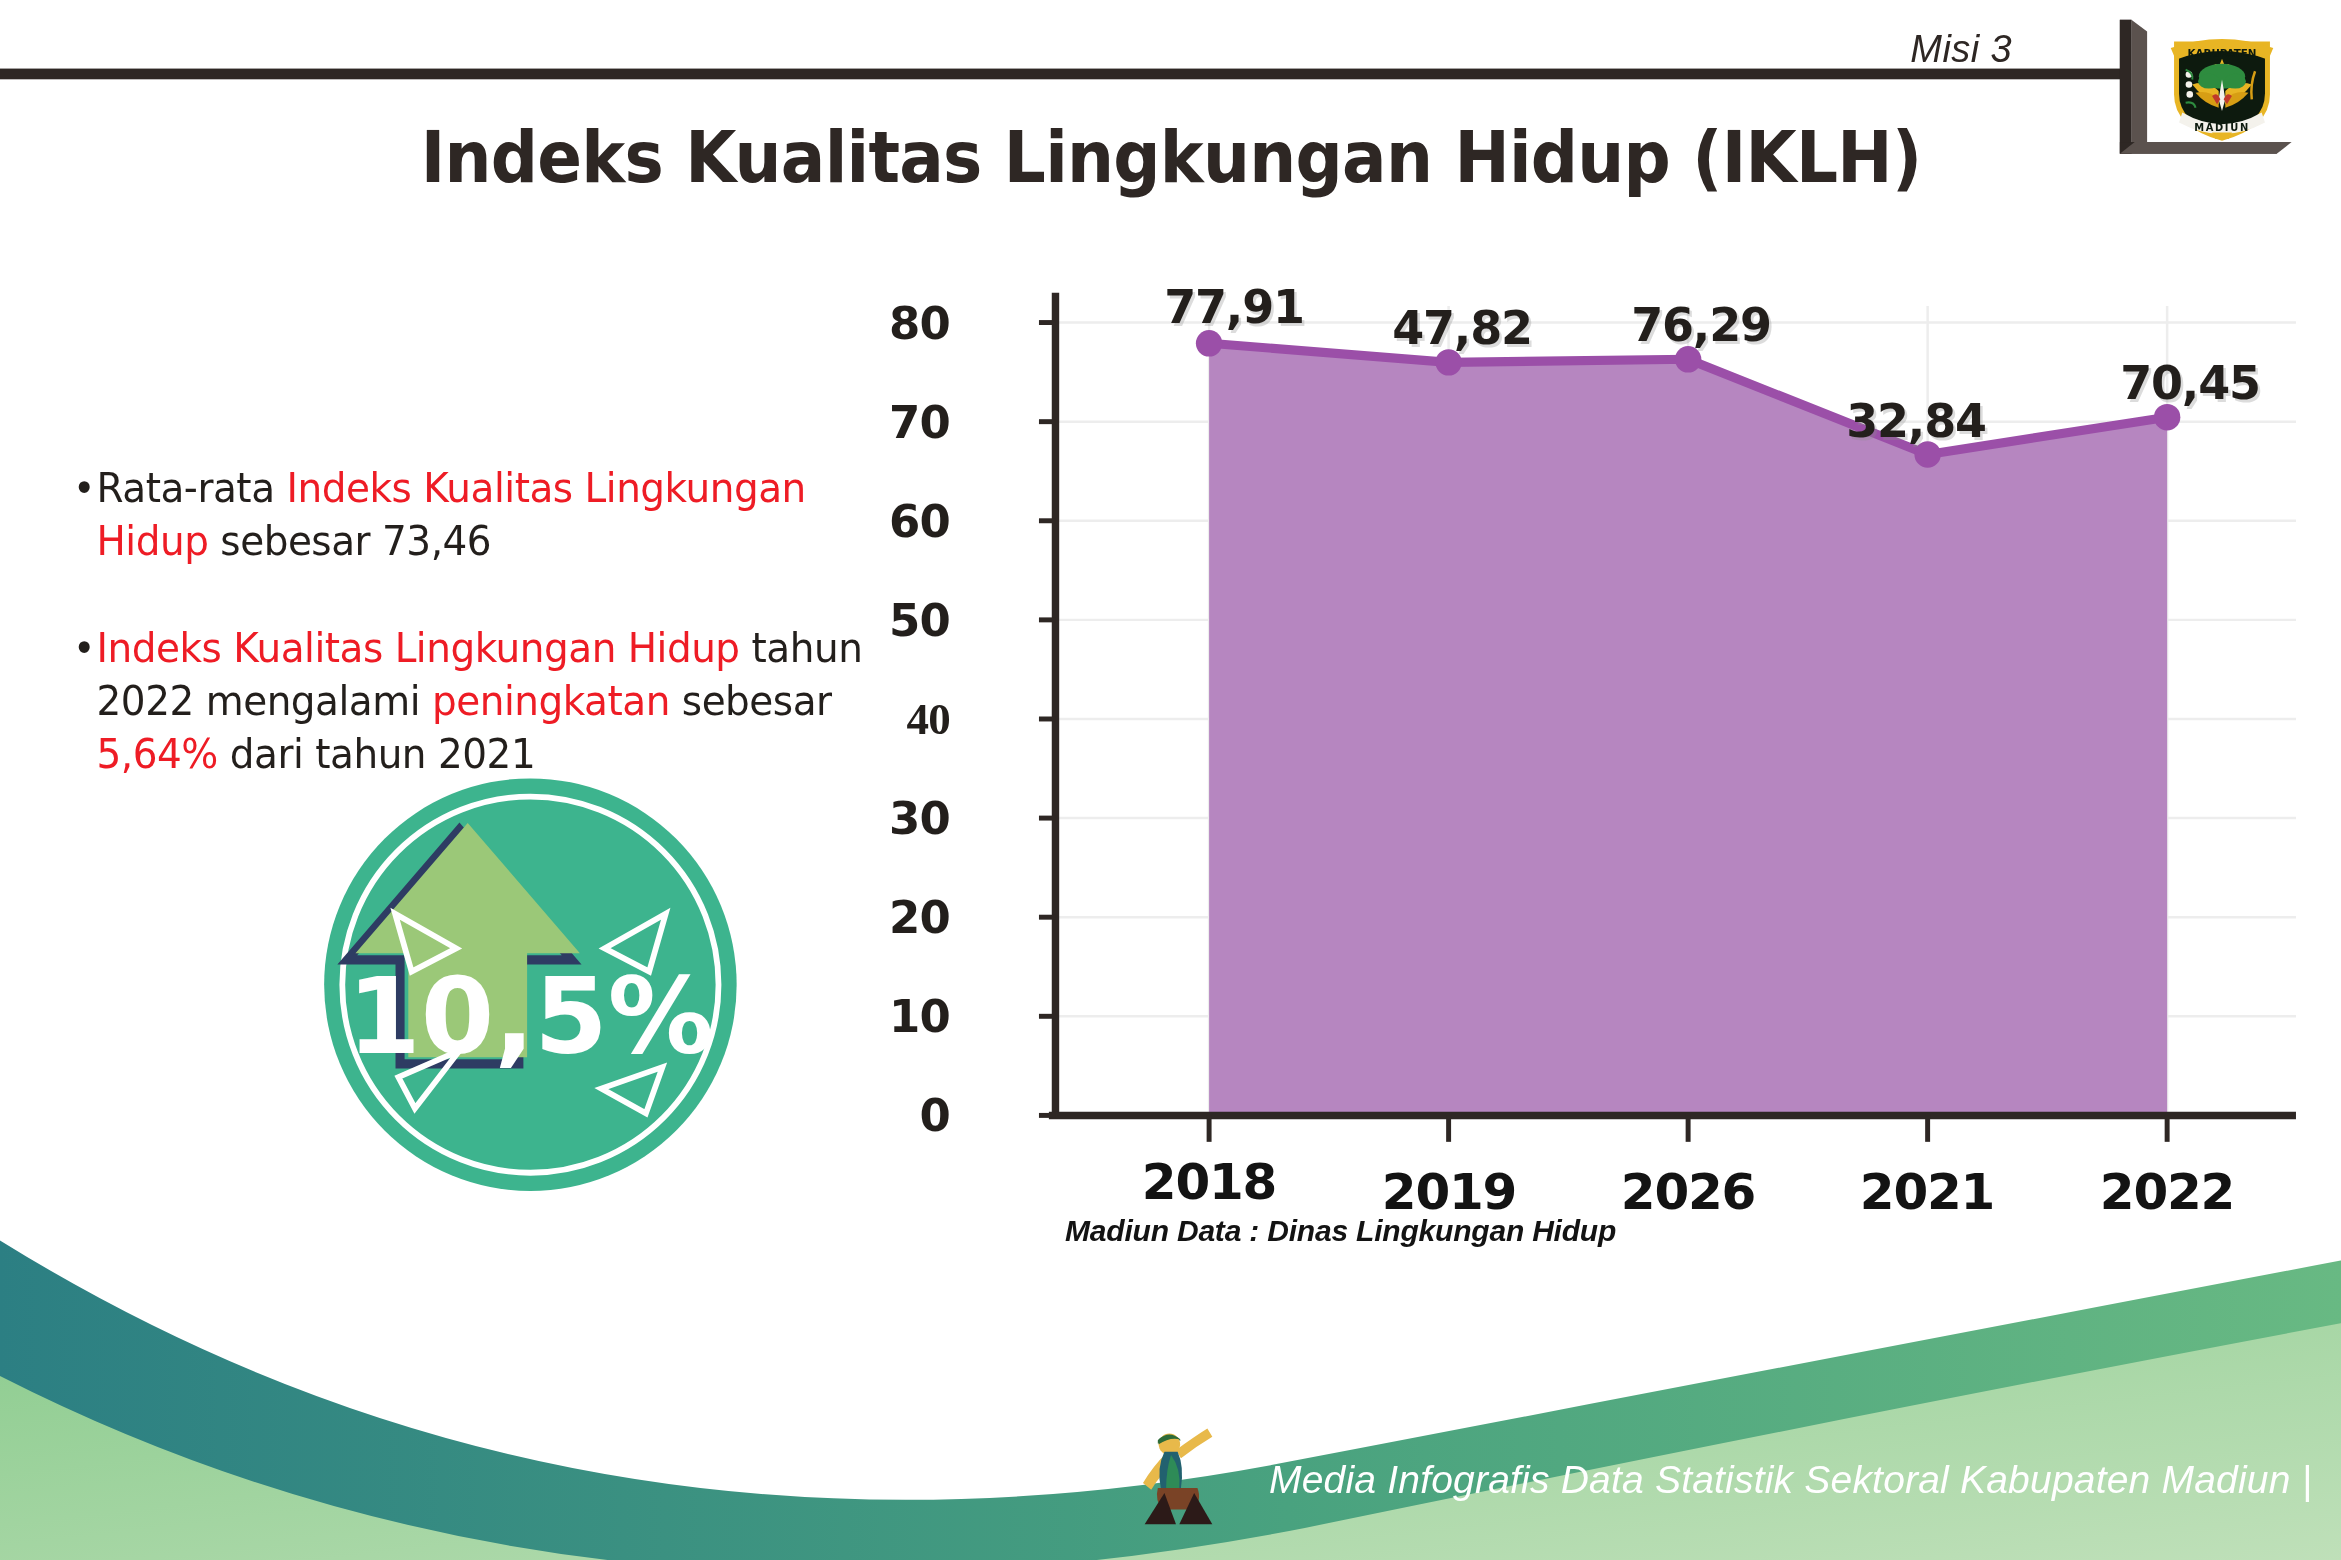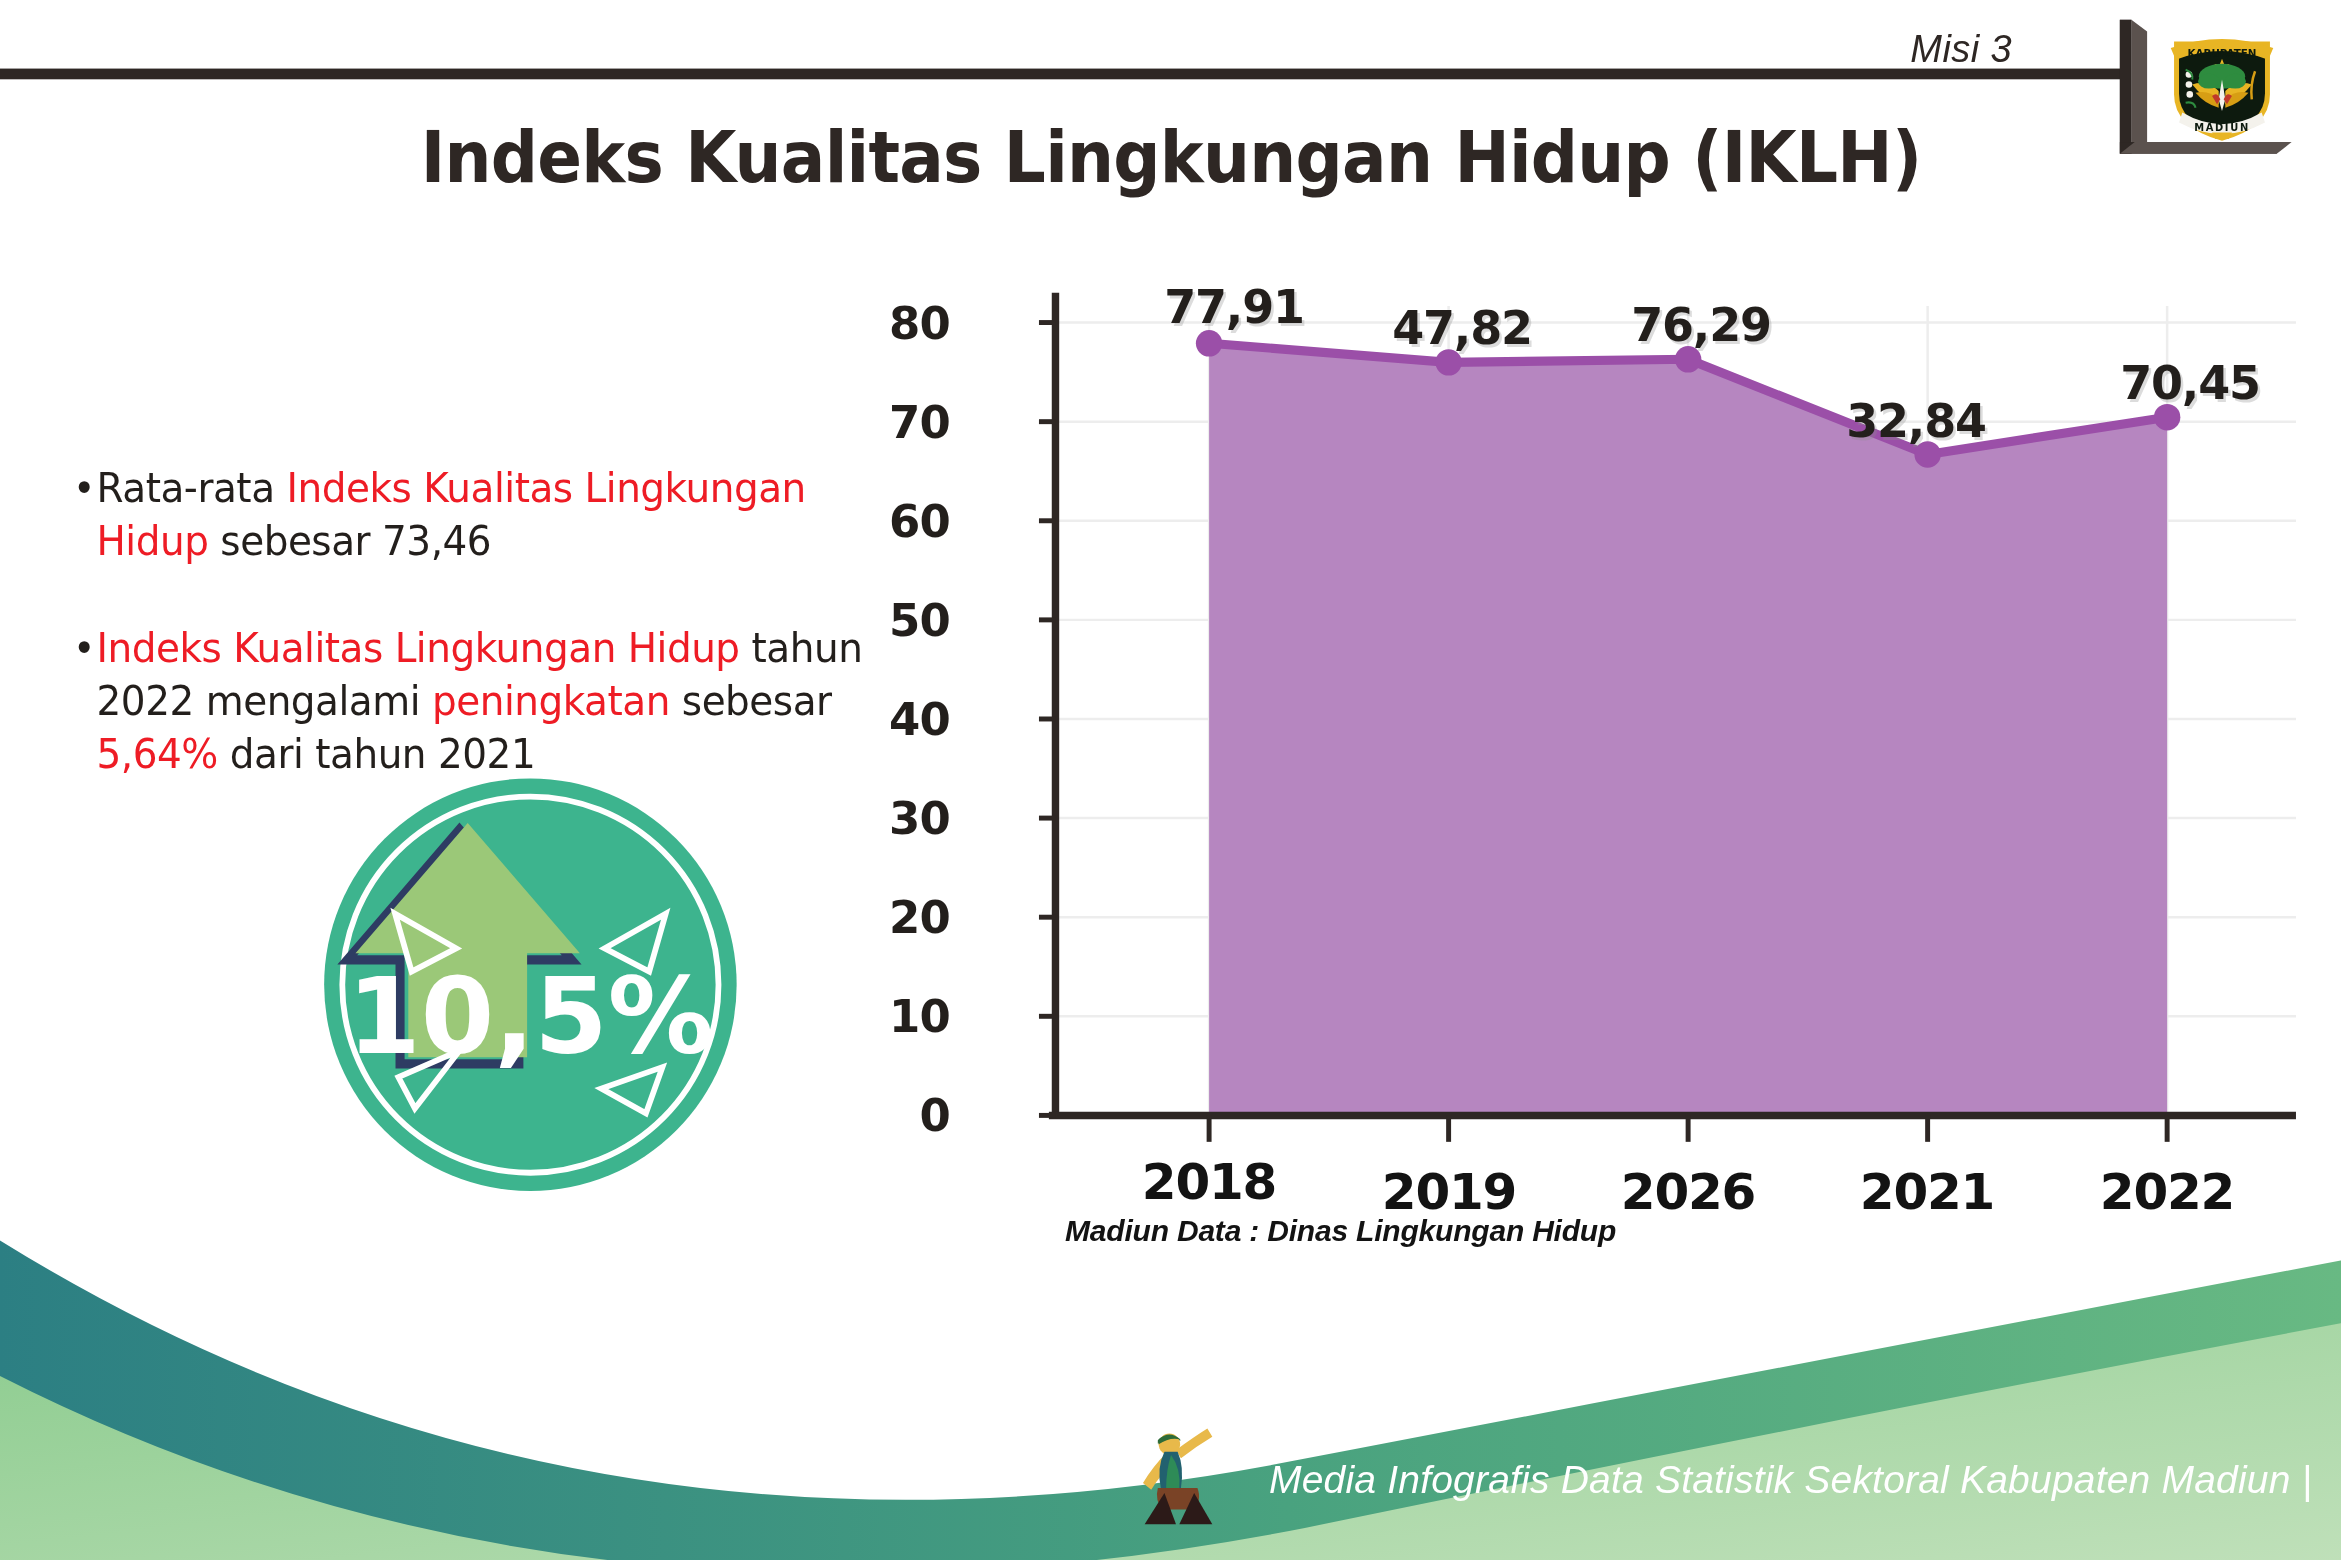--- a/index.html
+++ b/index.html
@@ -272,21 +272,21 @@
       <line x1="1174" y1="1020" x2="1174" y2="1052"></line>
       <line x1="1464" y1="1020" x2="1464" y2="1052"></line>
     </g>
   </svg>
 
   
   <div class="ytick-label" style="left:-107px; top:842px;">0</div>
   <div class="ytick-label" style="left:-107px; top:743px;">10</div>
   <div class="ytick-label" style="left:-107px; top:644px;">20</div>
   <div class="ytick-label" style="left:-107px; top:545px;">30</div>
-  <div class="ytick-label" style="left:-107px; top:446px;">40</div>
+  <div class="ytick-label" style="left:-107px; top:446px;font-family:Liberation Serif, serif;">40</div>
   <div class="ytick-label" style="left:-107px; top:347px;">50</div>
   <div class="ytick-label" style="left:-107px; top:248px;">60</div>
   <div class="ytick-label" style="left:-107px; top:149px;">70</div>
   <div class="ytick-label" style="left:-107px; top:50px;">80</div>
 
   
   <div class="xtick-label" style="left:251px;  top:880px;">2018</div>
   <div class="xtick-label" style="left:491px;  top:890px;">2019</div>
   <div class="xtick-label" style="left:730px;  top:890px;">2026</div>
   <div class="xtick-label" style="left:969px; top:890px;">2021</div>

